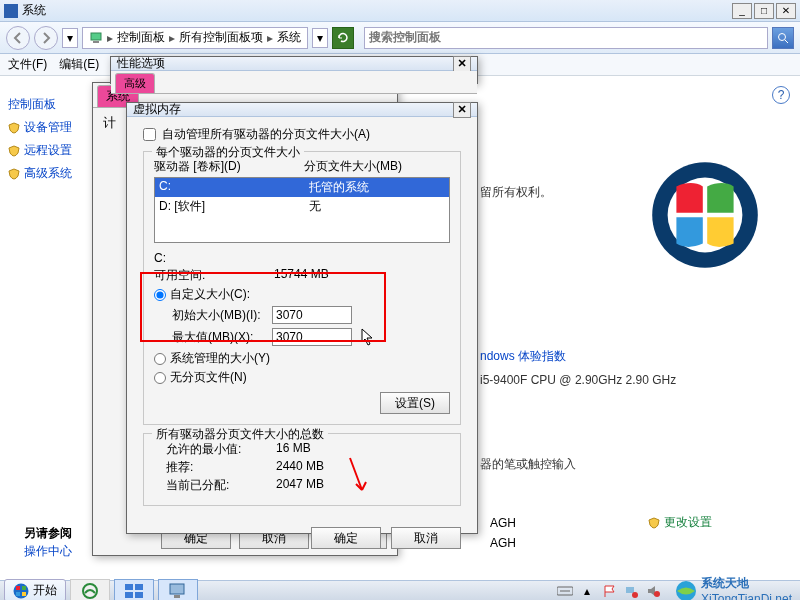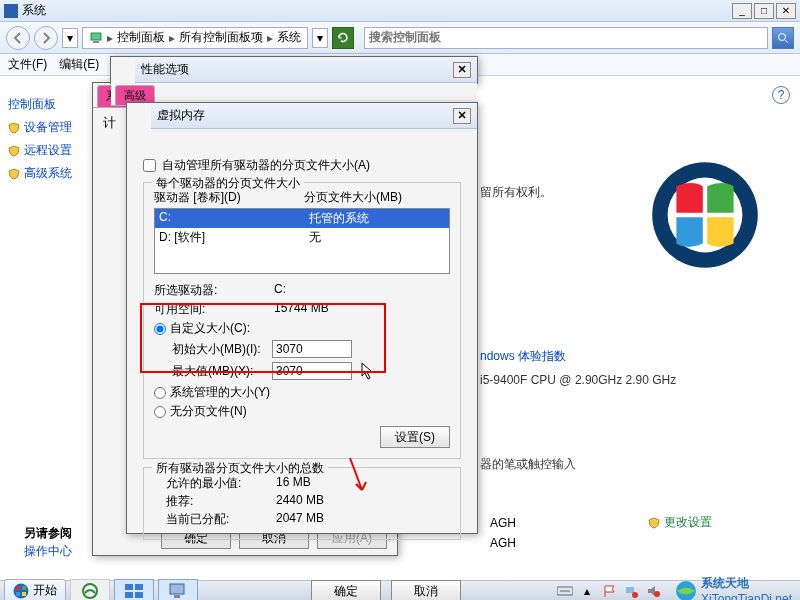--- a/index.html
+++ b/index.html
@@ -33,38 +33,38 @@
 
 
 .help-icon { position: absolute; right: 10px; top: 86px; width: 18px; height: 18px; border: 1px solid #4a7bc8; border-radius: 9px; display:flex; align-items:center; justify-content:center; color:#2b5fae; }
 
 
 .right-pane { position: absolute; left: 480px; top: 180px; right: 10px; color: #333; line-height: 2; }
 .win7-logo { position: absolute; right: 40px; top: 160px; width: 110px; height: 110px; }
 
 
 .dialog { position: absolute; background: #f4f4f4; border: 1px solid #666; box-shadow: 2px 2px 8px rgba(0,0,0,0.3); }
-.dlg-titlebar { height: 26px; background: linear-gradient(#eef3fa,#d9e4f3); border-bottom: 1px solid #b0c4de; display: flex; align-items: center; padding: 0 6px; margin-left: 24px; }
+.dlg-titlebar { height: 14px; background: linear-gradient(#eef3fa,#d9e4f3); border-bottom: 1px solid #b0c4de; display: flex; align-items: center; padding: 0 6px; }
 .dlg-close { margin-left:auto; width:18px; height:16px; border:1px solid #888; background:#eee; display:flex; align-items:center; justify-content:center; font-size:11px; font-weight:bold; }
 .dlg-body { padding: 8px 12px; }
 .dlg-buttons { display: flex; gap: 10px; justify-content: flex-end; padding: 8px 16px; }
 .btn { min-width: 70px; height: 22px; border: 1px solid #888; background: linear-gradient(#fdfdfd,#e3e3e3); padding: 0 10px; display:flex; align-items:center; justify-content:center; }
 .btn.disabled { color: #999; }
 
 
 .sys-dialog { left: 92px; top: 82px; width: 306px; height: 474px; z-index: 5; }
 .tabs { display:flex; border-bottom:1px solid #b0b0b0; background:#f4f4f4; padding: 2px 4px 0 4px; gap:2px;}
 .tab { border:1px solid #b0b0b0; border-bottom:none; background:#ec4899; padding:2px 8px; border-radius:3px 3px 0 0; }
 
 
 .perf-dialog { left: 110px; top: 56px; width: 368px; height: 30px; z-index: 10; overflow:visible; }
 
 
 .vm-dialog { left: 126px; top: 102px; width: 352px; height: 432px; z-index: 20; }
-.vm-dialog .dlg-body { padding: 24px 16px; }
+.vm-dialog .dlg-body { padding: 5px 16px; }
 .checkbox-row { display:flex; align-items:center; gap:6px; margin: 4px 0 8px 0; }
 .checkbox-row input { width:13px; height:13px; }
 .group { border: 1px solid #c8c8c8; padding: 6px 10px 10px 10px; margin-bottom: 8px; position: relative; }
 .group-title { position: absolute; top: -8px; left: 8px; background: #f4f4f4; padding: 0 4px; }
 .drive-header { display:flex; }
 .drive-header span:first-child { width: 150px; }
 .drive-list { border: 1px solid #888; background:#fff; height: 66px; margin-top:2px; }
 .drive-row { display:flex; padding: 1px 4px; }
 .drive-row span:first-child { width: 150px; }
 .drive-row.selected { background:#3168d8; color:#fff; }
@@ -262,21 +262,20 @@
           <span>C:</span>
           <span>托管的系统</span>
         </div>
         <div class="drive-row">
           <span>D:   [软件]</span>
           <span>无</span>
         </div>
       </div>
 
       <div class="info-row" style="margin-top:8px;">
-        <span class="lbl">所选驱动器:</span>
         <span>C:</span>
       </div>
       <div class="info-row">
         <span class="lbl">可用空间:</span>
         <span>15744 MB</span>
       </div>
 
       <div class="radio-row">
         <input type="radio" name="sz" checked="" style="">
         <span>自定义大小(C):</span>

